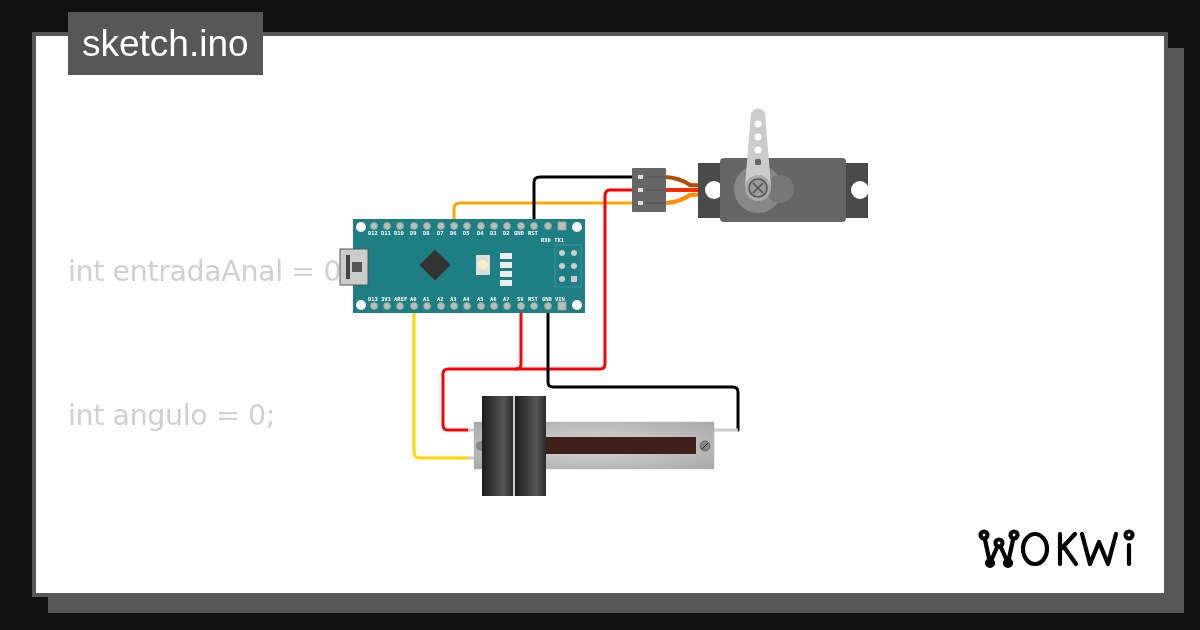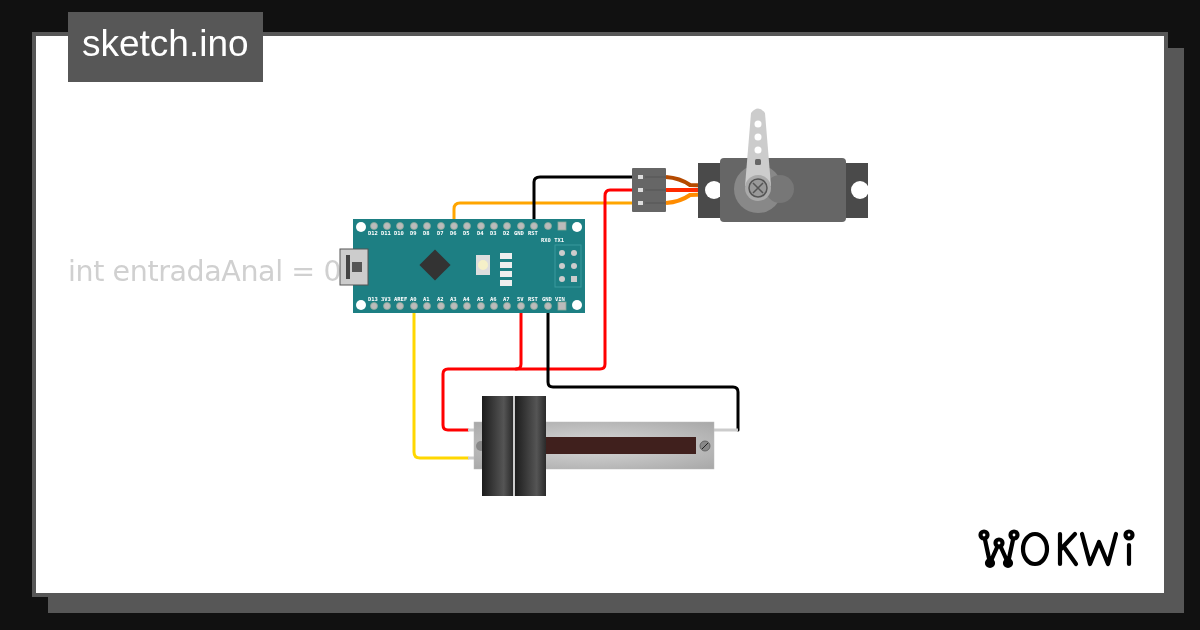--- a/index.html
+++ b/index.html
@@ -14,21 +14,21 @@
   }
   .card {
     position: absolute; left: 32px; top: 32px; width: 1136px; height: 565px;
     background: #575757;
   }
   .card-inner {
     position: absolute; left: 4px; top: 4px; right: 4px; bottom: 4px;
     background: #ffffff; overflow: hidden;
   }
   .title-tab {
-    position: absolute; left: 68px; top: 12px; height: 70px;
+    position: absolute; left: 68px; top: 12px; height: 63px;
     padding: 0 14px; background: #575757; color: #ffffff;
     font-family: "Liberation Sans", sans-serif; font-size: 37px;
     line-height: 63px; z-index: 5;
   }
   .code {
     position: absolute; left: 32px; top: 116px; width: 1064px;
     color: #d0d0d0; font-family: "DejaVu Sans", sans-serif;
     font-size: 28.5px; line-height: 48px; white-space: pre; overflow: hidden;
     letter-spacing: -0.4px;
   }
@@ -39,20 +39,21 @@
   }
 </style>
 </head>
 <body>
 
 <div class="card-shadow"></div>
 <div class="card">
   <div class="card-inner">
     <div class="code">
       <div class="line">int entradaAnal = 0;</div>
+      <div class="line">int angulo = 0;</div>
       <div class="line"></div>
       
       
       
       
       
       
       
     </div>
   </div>

